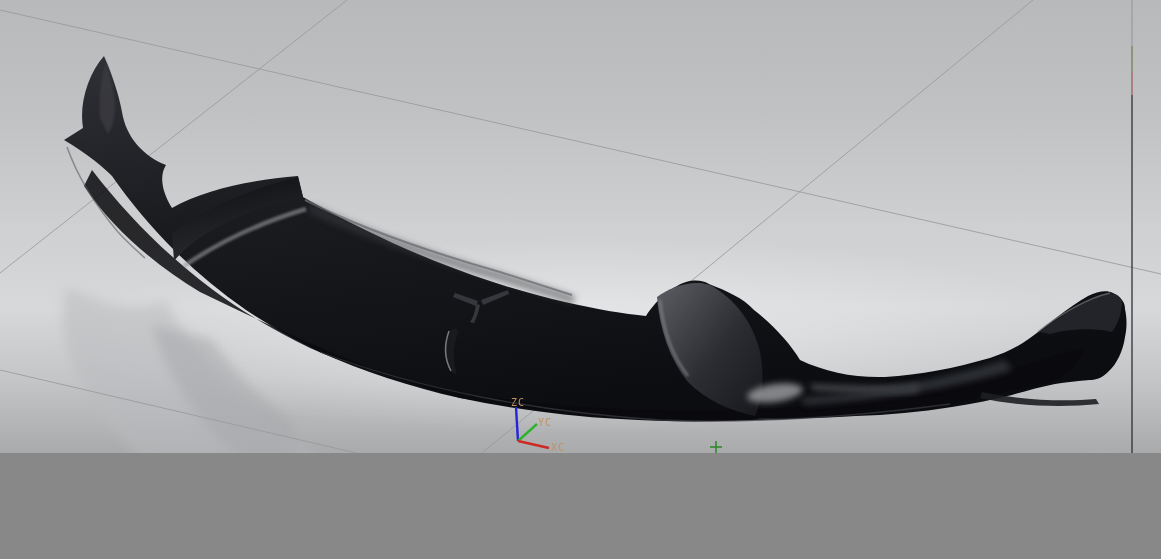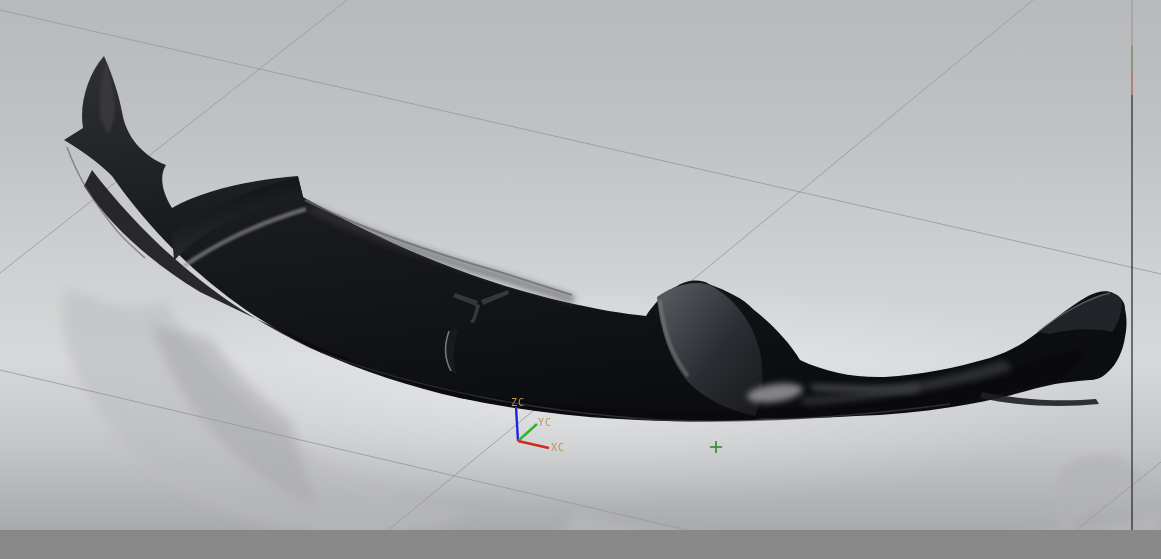--- a/index.html
+++ b/index.html
@@ -1,18 +1,18 @@
 <!DOCTYPE html>
 <html><head>
 <meta charset="utf-8">
 <style>
   html,body{margin:0;padding:0;background:#888;}
   .viewport{
     position:relative;
-    width:1161px;height:530px;
+    width:1161px;height:453px;
     overflow:hidden;
     background:
       radial-gradient(ellipse 62% 30% at 50% 74%, rgba(242,243,244,.60), rgba(242,243,244,0) 72%),
       linear-gradient(180deg,#b8b9bb 0%,#c0c1c3 24%,#ced0d1 50%,#d7d8d9 68%,#c4c5c7 84%,#a9aaac 100%);
     font-family:"DejaVu Sans Mono","Liberation Mono",monospace;
   }
   .viewport svg{position:absolute;left:0;top:0;}
   text.wcs-label{font-family:"DejaVu Sans Mono","Liberation Mono",monospace;font-size:10px;letter-spacing:1px;}
 </style>
 </head>

